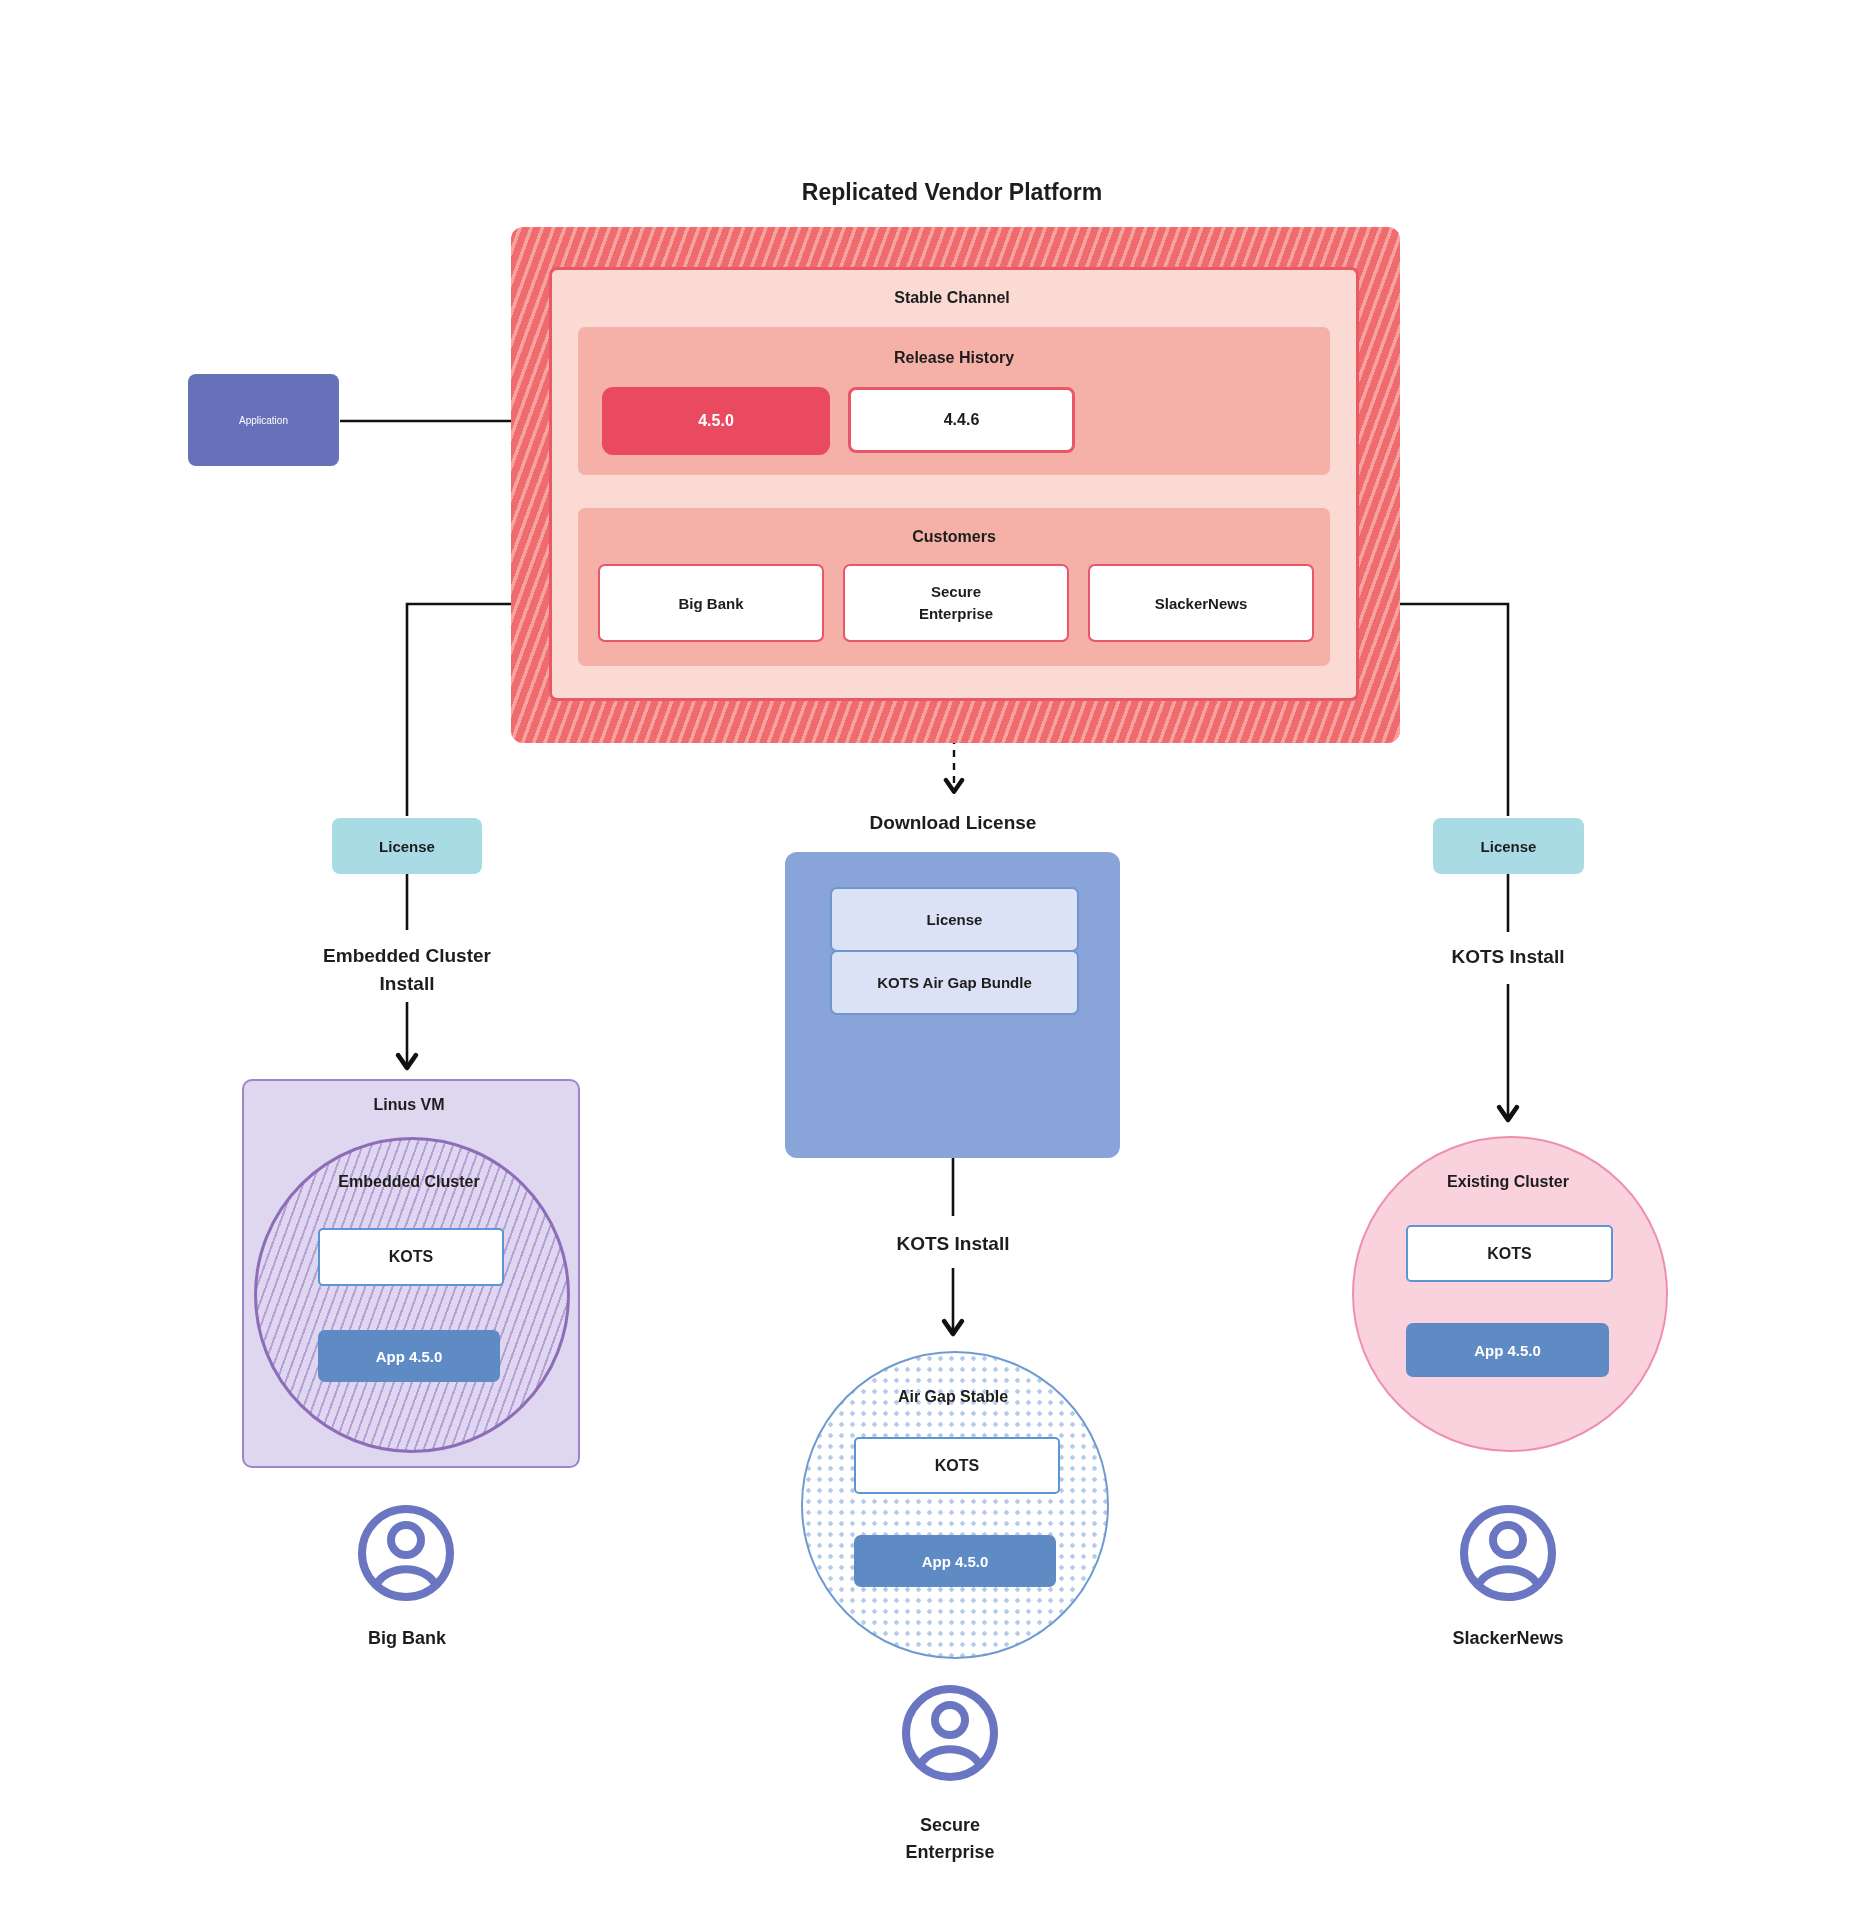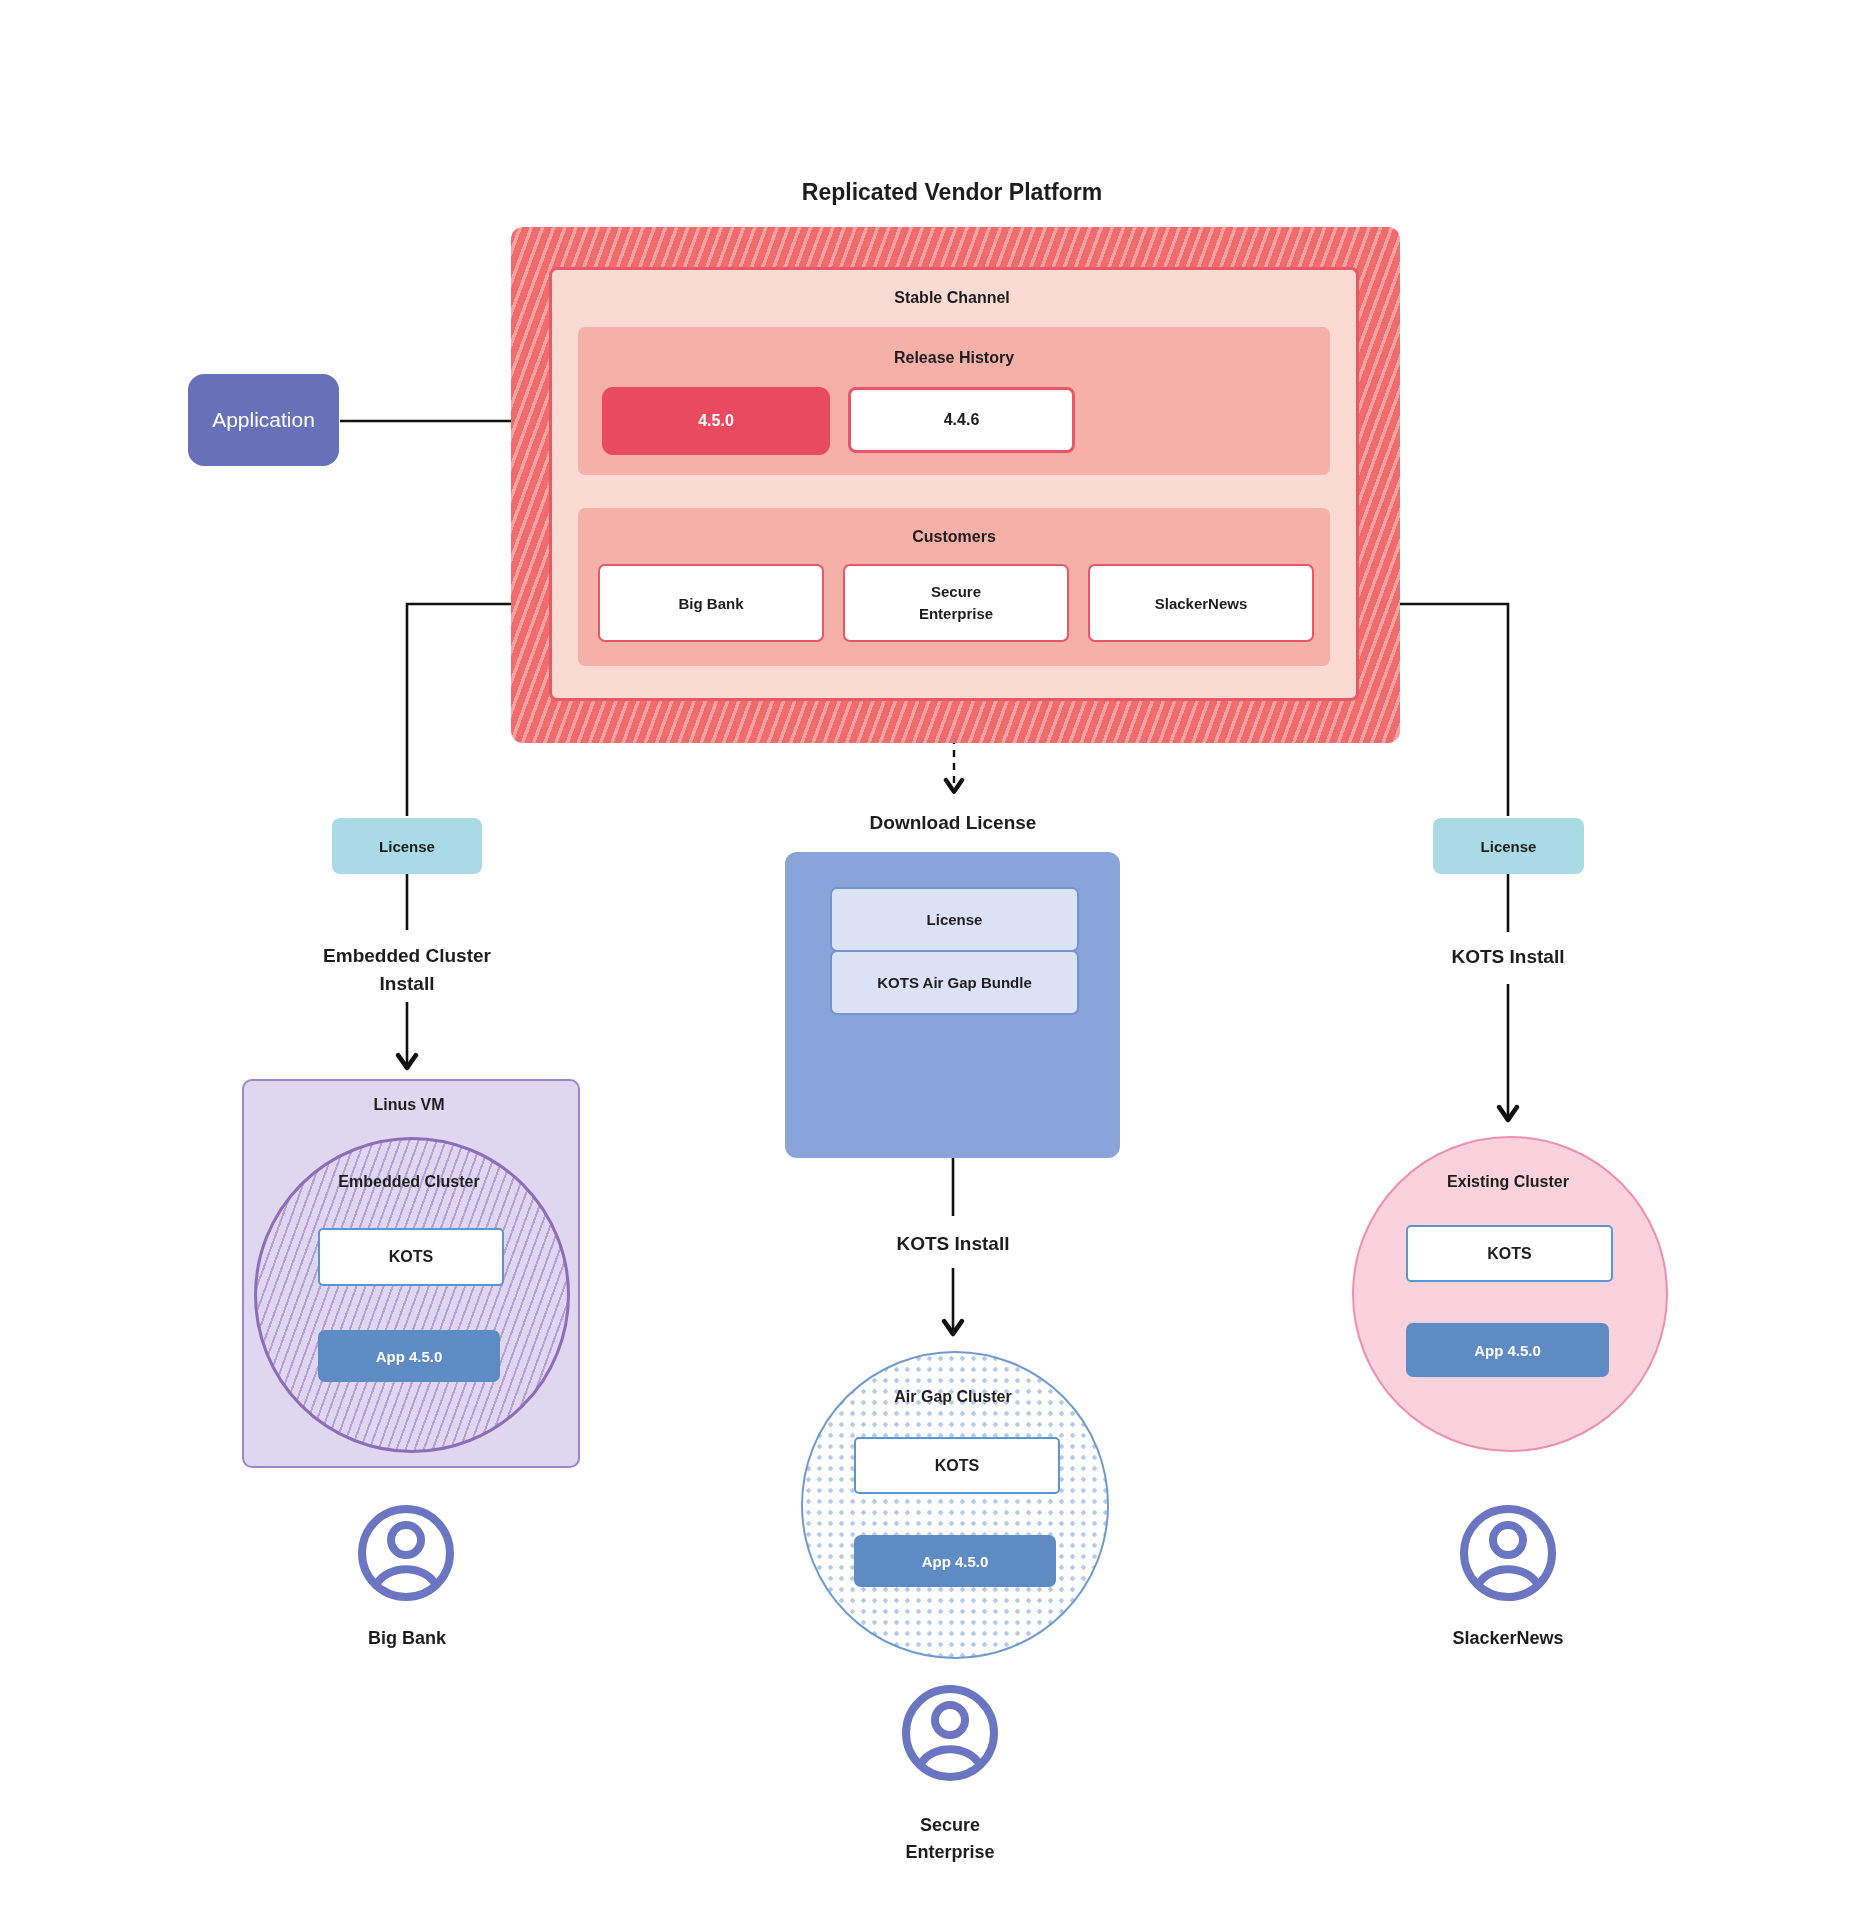--- a/index.html
+++ b/index.html
@@ -14,21 +14,21 @@
   .hatch-red{
     background:repeating-linear-gradient(110deg,#ef6b6e 0px,#ef6b6e 7px,#f5a2a1 7px,#f5a2a1 10.5px);
     border-radius:12px;
   }
   .stable{background:#fbdad4;border:3px solid #e75964;border-radius:8px;}
   .salmon{background:#f5b0a7;border-radius:7px;}
   .sec-label{font-size:16px;font-weight:bold;text-align:center;}
   .rel-red{background:#e94a60;border-radius:11px;color:#ffffff;font-size:16px;font-weight:bold;}
   .white-red{background:#fff;border:3px solid #e8566a;border-radius:8px;font-size:16px;font-weight:bold;}
   .cust{background:#fff;border:2px solid #e8566a;border-radius:7px;font-size:15px;font-weight:bold;}
-  .app-purple{background:#6671b9;border-radius:16px;color:#fff;font-size:21px;}
+  .app-purple{background:#6671b9;border-radius:8px;color:#fff;font-size:10px;}
   .cyan{background:#a9dbe5;border-radius:8px;font-size:15px;font-weight:bold;}
   .flow-lbl{font-size:19px;font-weight:bold;text-align:center;transform:translateX(-50%);white-space:nowrap;}
   .flow-lbl.wrap{white-space:normal;width:210px;line-height:1.45;}
   .portal{background:#88a4d9;border-radius:12px;}
   .portal-item{background:#dbe2f6;border:2px solid #6f96cf;border-radius:7px;font-size:15px;font-weight:bold;}
   .lavender{background:#ded7ef;border:2px solid #9c85c8;border-radius:10px;}
   .circle{border-radius:50%;}
   .circle-purple{
     border:3px solid #8d6cb8;
     background:repeating-linear-gradient(110deg,#ded7ef 0px,#ded7ef 6.5px,#b7a0da 6.5px,#b7a0da 8.5px);
@@ -132,21 +132,21 @@
   <div class="abs portal" style="left:785px;top:852px;width:335px;height:306px;"></div>
   <div class="abs ctr portal-item" style="left:830px;top:887px;width:245px;height:61px;">
     <span>License</span>
   </div>
   <div class="abs ctr portal-item" style="left:830px;top:950px;width:245px;height:61px;">
     <span>KOTS Air Gap Bundle</span>
   </div>
   <div class="abs flow-lbl" style="left:953px;top:1233px;">KOTS Install</div>
 
   <div class="abs circle circle-dots" style="left:801px;top:1351px;width:304px;height:304px;"></div>
-  <div class="abs sec-label" style="left:801px;top:1388px;width:304px;">Air Gap Cluster</div>
+  <div class="abs sec-label" style="left:801px;top:1388px;width:304px;">Air Gap Stable</div>
   <div class="abs ctr kots-white" style="left:854px;top:1437px;width:202px;height:53px;">
     <span>KOTS</span>
   </div>
   <div class="abs ctr app-blue" style="left:854px;top:1535px;width:202px;height:52px;">
     <span>App 4.5.0</span>
   </div>
 
   <div class="abs" style="left:900px;top:1683px;width:100px;height:100px;">
     <svg width="100" height="100" viewBox="0 0 100 100">
       <circle cx="50" cy="50" r="44" fill="none" stroke="#6b76c2" stroke-width="8"></circle>

